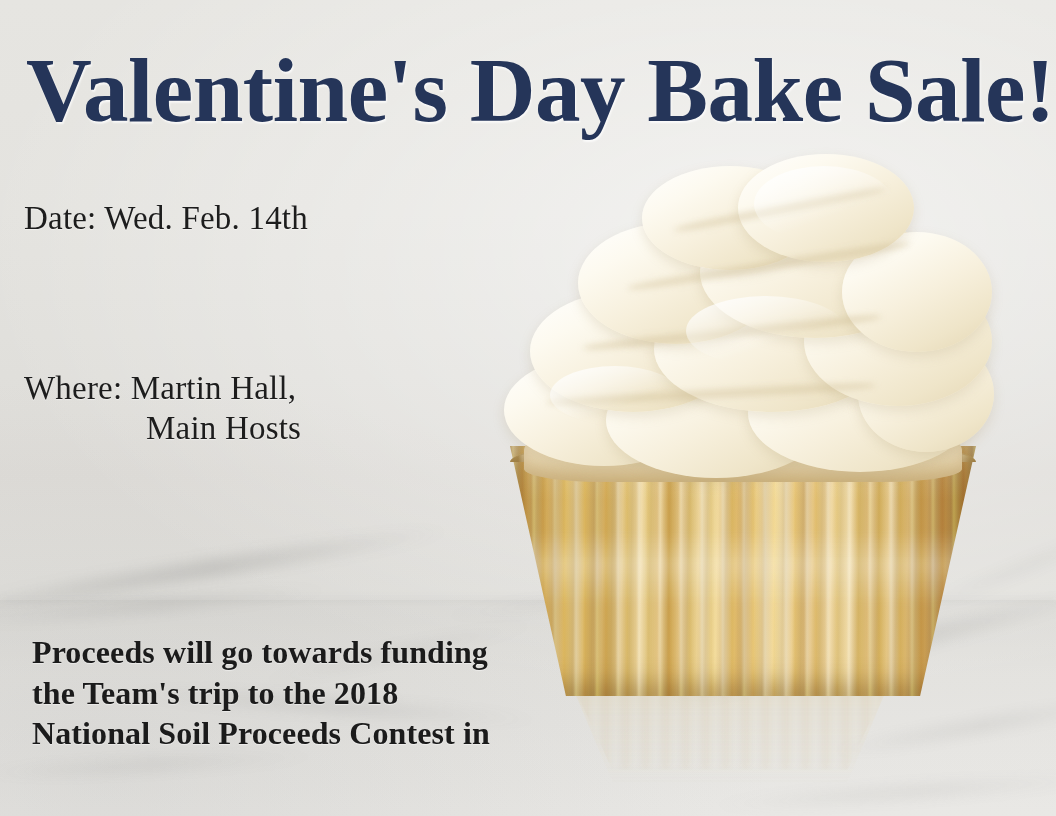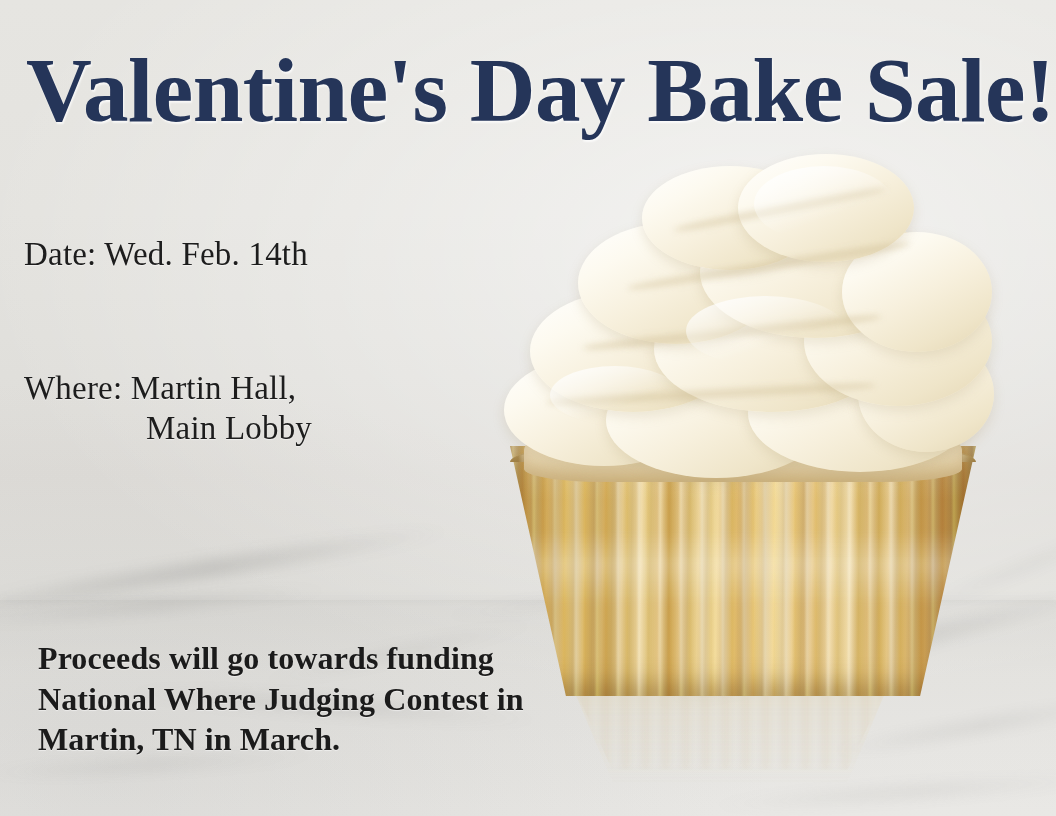--- a/index.html
+++ b/index.html
@@ -246,31 +246,31 @@
     position: absolute;
     left: 24px;
     margin: 0;
     color: #1d1d1d;
     font-size: 33px;
     line-height: 1.22;
     letter-spacing: .2px;
     white-space: nowrap;
     text-shadow: 0 1px 1px rgba(255,255,255,.55);
   }
-  #f-date  { top: 198px; margin-top: 36px; }
+  #f-date  { top: 198px; }
   #f-time  { top: 284px; }
   #f-where { top: 368px; }
   .where-line2 { display: block; padding-left: 122px; }
   #f-hosts { top: 494px; }
 
   #proceeds {
     position: absolute;
     left: 22px;
     top: 622px;
-    margin: 16px;
+    margin: 10px;
     width: 580px;
     color: #1b1b1b;
     font-size: 32px;
     font-weight: 700;
     line-height: 1.27;
     letter-spacing: .1px;
     text-shadow: 0 1px 1px rgba(255,255,255,.5);
   }
   #proceeds span { display: block; white-space: nowrap; }
 </style>
@@ -339,23 +339,23 @@
       <div class="lobe-hi" style="left:64px;  top:226px; width:130px; height:58px;"></div>
     </div>
   </div>
 
   <h1 id="title">Valentine's Day Bake Sale!</h1>
 
   <p class="field" id="f-date">Date:  Wed. Feb. 14th</p>
 
   <div class="field" id="f-where">
     <span>Where:  Martin Hall,</span>
-    <span class="where-line2">Main Lobby</span>
+    <span class="where-line2">Main Hosts</span>
   </div>
 
 
   <div id="proceeds">
     <span>Proceeds will go towards funding</span>
-    <span>National Where Judging Contest in</span>
-    <span>Martin, TN in March.</span>
+    <span>the Team's trip to the 2018</span>
+    <span>National Soil Proceeds Contest in</span>
   </div>
 
 </div>
 
 </body></html>

